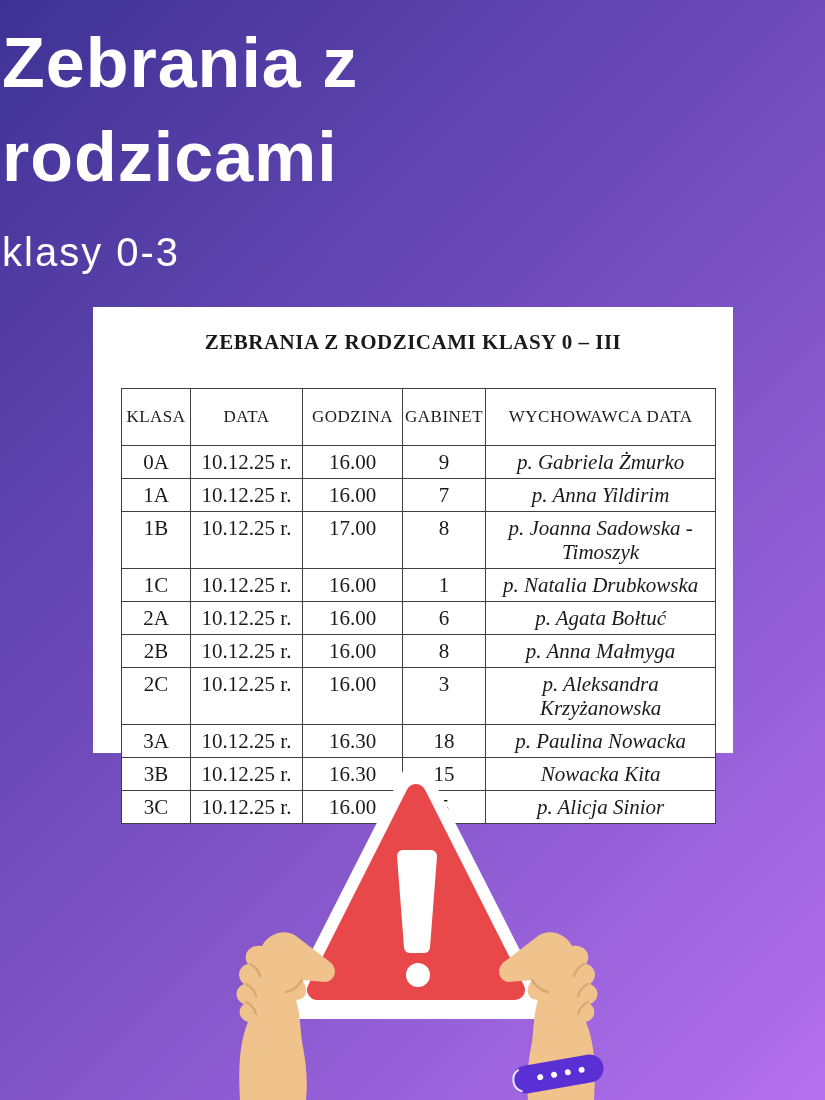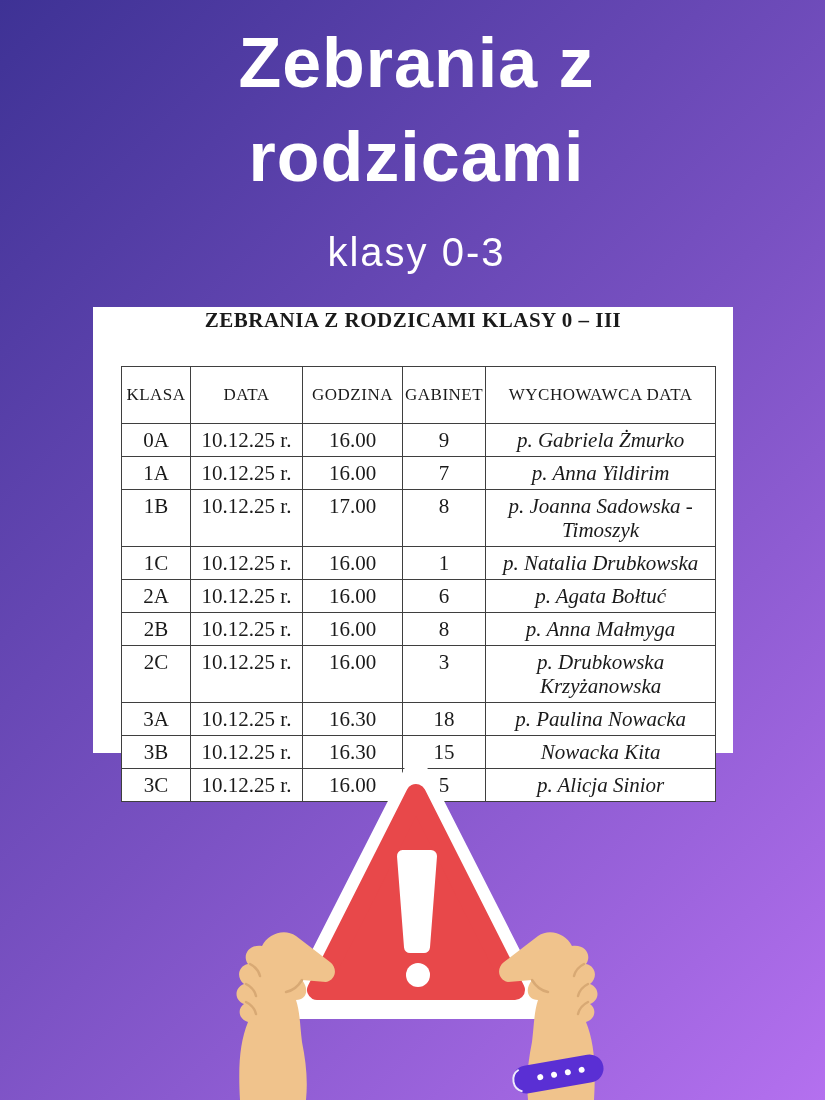--- a/index.html
+++ b/index.html
@@ -4,35 +4,35 @@
 <style>
   html,body{margin:0;padding:0;background:#222;}
   .poster{
     position:relative;
     width:825px;height:1100px;
     overflow:hidden;
     background:linear-gradient(135deg,var(--bg-top-left) 0%,var(--bg-mid) 52%,var(--bg-bottom-right) 100%);
     font-family:"Liberation Sans",sans-serif;
   }
   .title-wrap{
-    position:absolute;top:16px;left:8px;right:0;
-    text-align:center;color:var(--title-text);
+    position:absolute;top:16px;left:2px;right:0;
+    color:var(--title-text);
   }
   .title-line{
     font-size:70px;font-weight:700;line-height:94px;letter-spacing:1px;
   }
   .subtitle{
     font-size:40px;font-weight:400;letter-spacing:2px;margin-top:24px;line-height:48px;
   }
   .card{
     position:absolute;left:93px;top:307px;width:640px;height:446px;
     background:var(--card-bg);
   }
   .card-heading{
-    text-align:center;
+    padding-top:22px;text-align:center;
     font-family:"Liberation Serif",serif;font-weight:700;
     font-size:21px;letter-spacing:.5px;color:var(--text-dark);
     line-height:26px;
   }
   table.meeting{
     border-collapse:collapse;table-layout:fixed;
     margin:33px 0 0 28px;
     font-family:"Liberation Serif",serif;color:var(--text-dark);
   }
   table.meeting th,table.meeting td{
@@ -132,21 +132,21 @@
             <td>10.12.25 r.</td>
             <td>16.00</td>
             <td>8</td>
             <td class="wrap">p. Anna Małmyga</td>
           </tr>
           <tr>
             <td>2C</td>
             <td>10.12.25 r.</td>
             <td>16.00</td>
             <td>3</td>
-            <td class="wrap">p. Drubkowska Krzyżanowska</td>
+            <td class="wrap">p. Aleksandra Krzyżanowska</td>
           </tr>
           <tr>
             <td>3A</td>
             <td>10.12.25 r.</td>
             <td>16.30</td>
             <td>18</td>
             <td class="wrap">p. Paulina Nowacka</td>
           </tr>
           <tr>
             <td>3B</td>

